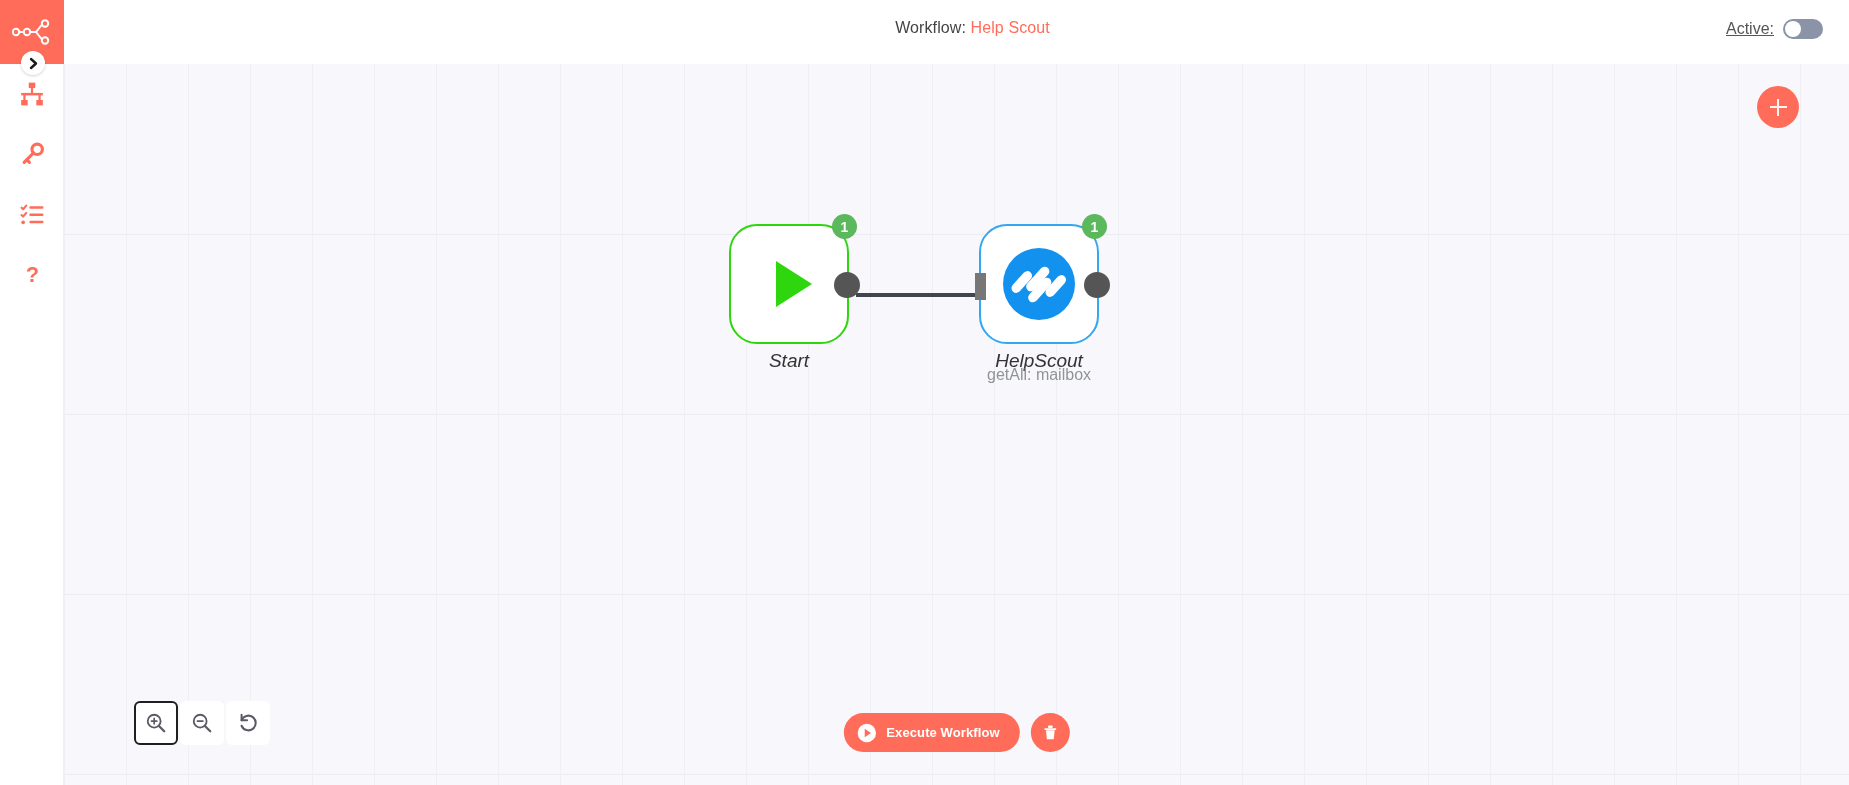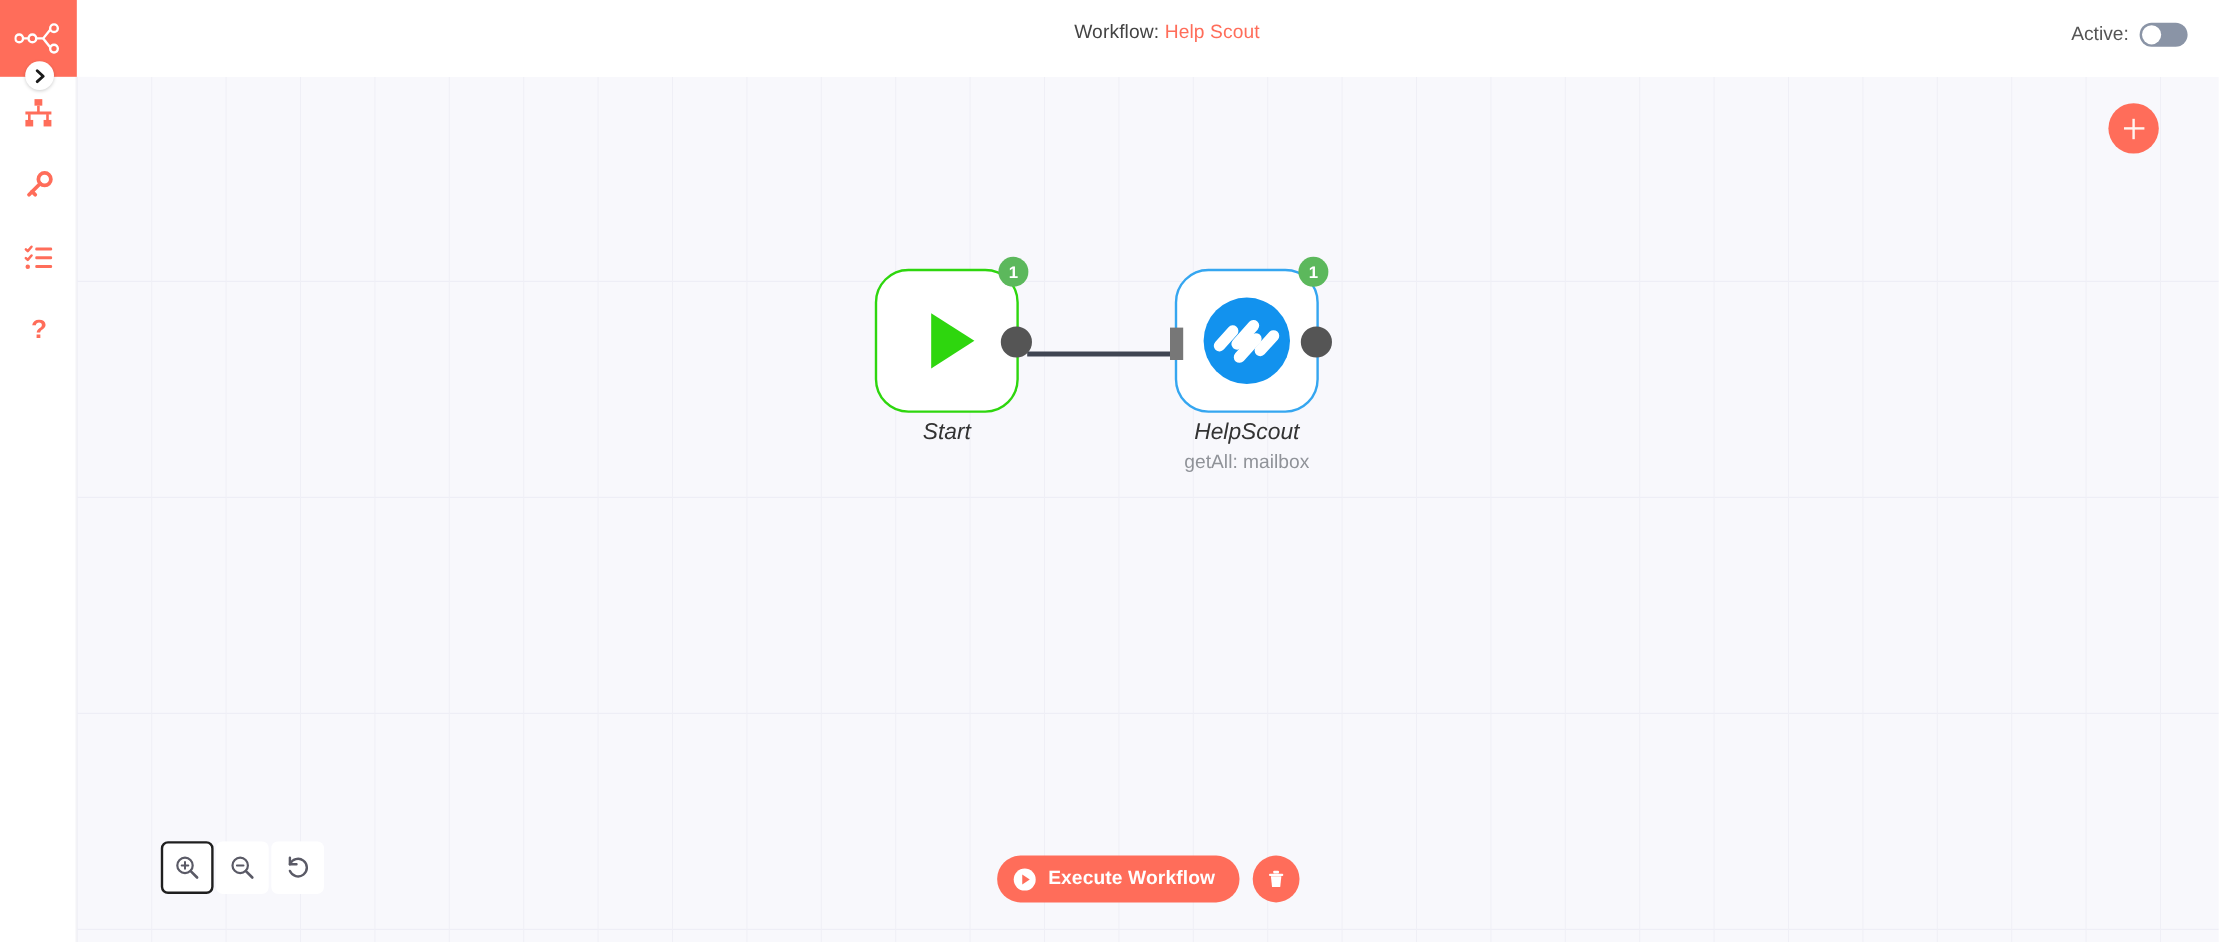--- a/index.html
+++ b/index.html
@@ -100,20 +100,21 @@
     position: absolute;
     right: 42px;
     top: 19px;
     display: flex;
     align-items: center;
     gap: 9px;
   }
   #active-label {
     font-size: 16px;
     color: #555;
+    text-decoration: underline;
   }
   #active-toggle {
     width: 40px;
     height: 20px;
     border-radius: 10px;
     background: #8A94A6;
     position: relative;
     cursor: pointer;
   }
   #active-toggle .knob {
@@ -235,21 +236,21 @@
     white-space: nowrap;
     text-align: center;
     font-size: 19px;
     color: #333333;
     font-style: italic;
   }
   .node-sublabel {
     position: absolute;
     left: 50%;
     transform: translateX(-50%);
-    top: 153px;
+    top: 142px;
     white-space: nowrap;
     text-align: left;
     font-size: 16px;
     color: #909399;
   }
 
   
   .play-tri {
     width: 0; height: 0;
     border-left: 36px solid #2ED60E;
@@ -313,21 +314,21 @@
     border-radius: 20px;
     background: #FF6D5A;
     display: flex;
     align-items: center;
     gap: 10px;
     cursor: pointer;
     border: none;
   }
   #execute-btn .exec-text {
     color: #ffffff;
-    font-size: 16px;
+    font-size: 13px;
     font-weight: bold;
     letter-spacing: .1px;
   }
   #delete-btn {
     width: 39px;
     height: 39px;
     border-radius: 50%;
     background: #FF6D5A;
     display: flex;
     align-items: center;

